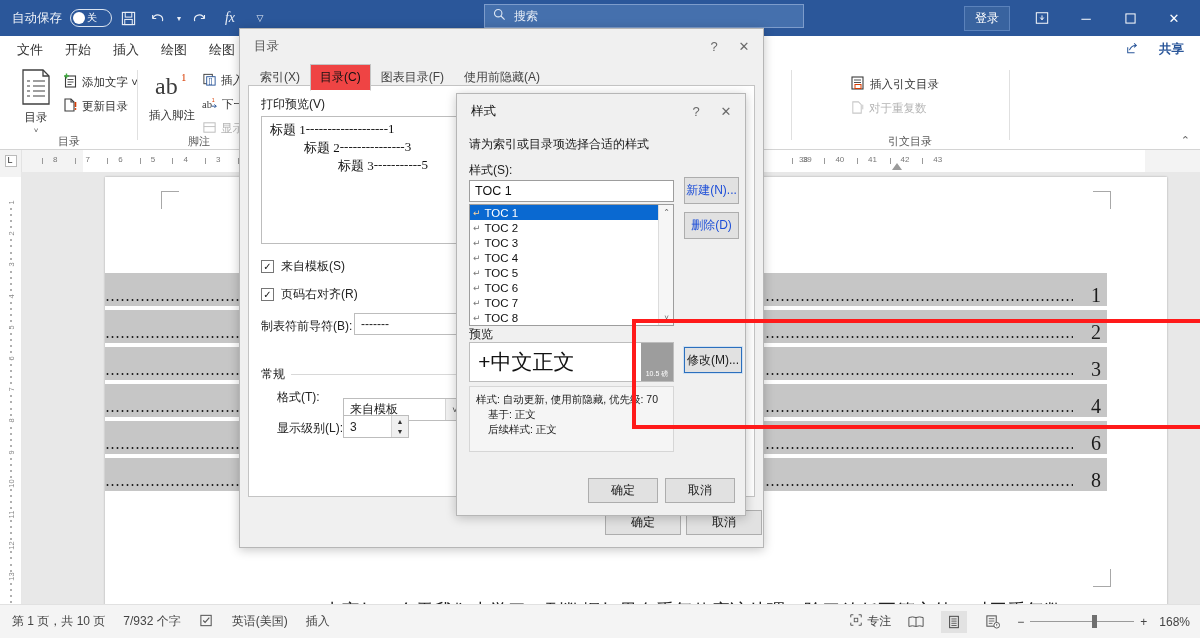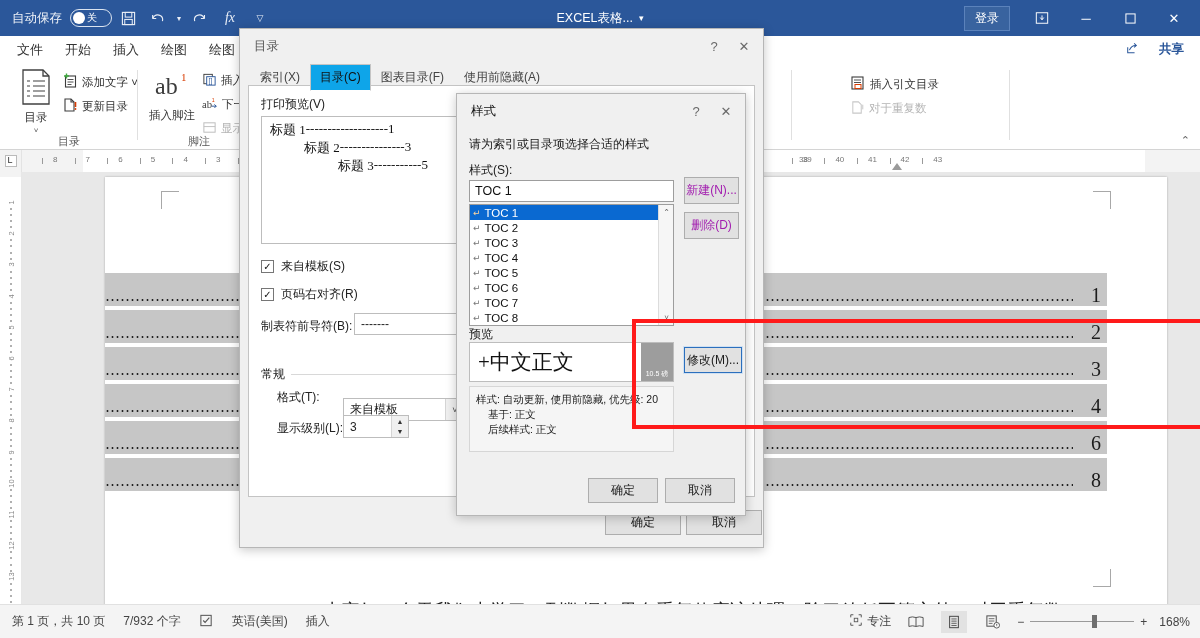--- a/index.html
+++ b/index.html
@@ -185,21 +185,21 @@
   }
   .dlg-title .tcontrols {
     position: absolute; right: 4px; top: 4px; display: flex; align-items: center;
   }
   .dlg-title .tctl { width: 30px; height: 26px; display: flex; align-items: center;
     justify-content: center; color: #6a6a6a; font-size: 13px; }
 
   #tocDialog { left: 239px; top: 28px; width: 525px; height: 520px; }
   .tabs-row { display: flex; align-items: flex-end; padding: 4px 8px 0 10px; height: 28px; }
   .dtab { font-size: 12px; color: #444; padding: 4px 9px; border: 1px solid transparent; }
-  .dtab.active { background: #0ea5e9; border: 1px solid #c4c4c4; border-bottom-color: #ffffff;
+  .dtab.active { background: #ef4444; border: 1px solid #c4c4c4; border-bottom-color: #ffffff;
     color: #111; position: relative; z-index: 2; }
   .tab-body { position: absolute; left: 8px; top: 56px; right: 8px; bottom: 50px;
     background: #ffffff; border: 1px solid #c4c4c4; }
   .flabel { font-size: 12px; color: #222; }
   .preview-box {
     position: absolute; left: 12px; top: 30px; width: 470px; height: 128px;
     background: #ffffff; border: 1px solid #bdbdbd; padding: 4px 8px;
     font-family: "Liberation Serif", serif; font-size: 13px; color: #111;
   }
   .pv-line { white-space: nowrap; display: flex; }
@@ -222,21 +222,21 @@
     display: flex; align-items: center; justify-content: center; font-size: 9px; color: #444; }
   .spinbox { border: 1px solid #bdbdbd; background: #fff; height: 23px; display: flex;
     align-items: center; justify-content: space-between; font-size: 12px; color: #222; padding-left: 6px; }
   .spin-arrows { display: flex; flex-direction: column; width: 17px; height: 21px; }
   .spin-arrows div { flex: 1; background: #f0f0f0; border-left: 1px solid #d5d5d5;
     display: flex; align-items: center; justify-content: center; font-size: 7px; color: #333; }
   .btn {
     background: #e1e1e1; border: 1px solid #adadad; font-size: 12px; color: #1b1b1b;
     display: flex; align-items: center; justify-content: center;
   }
-  .btn.dim { color: #a21caf; }
+  .btn.dim { color: #1d4ed8; }
   .btn.focus { border: 1px solid #2b6fbd; outline: 1px solid #cfe0f2; }
 
   
   #styleDialog { left: 456px; top: 93px; width: 290px; height: 423px; background: #f0f0f0; }
   .sd-prompt { position: absolute; left: 12px; top: 42px; font-size: 12px; color: #1b1b1b; }
   .sd-lbl { position: absolute; left: 12px; font-size: 12px; color: #1b1b1b; }
   .sd-input { position: absolute; left: 12px; top: 86px; width: 205px; height: 22px;
     background: #fff; border: 1px solid #9d9d9d; font-size: 12.5px; color: #111;
     display: flex; align-items: center; padding-left: 5px; }
   .sd-list { position: absolute; left: 12px; top: 110px; width: 205px; height: 122px;
@@ -245,21 +245,21 @@
     font-size: 11.5px; color: #111; padding-left: 3px; }
   .sd-item.sel { background: #0a69d1; color: #ffffff; }
   .sd-item .pilcrow { font-size: 9px; color: #777; }
   .sd-item.sel .pilcrow { color: #ffd7a0; }
   .sd-scroll { position: absolute; right: 0; top: 0; width: 15px; height: 100%;
     background: #f6f6f6; border-left: 1px solid #dcdcdc; }
   .sd-scroll .arr { position: absolute; width: 15px; height: 15px; display: flex;
     align-items: center; justify-content: center; font-size: 8px; color: #606060; }
   .sd-preview-box { position: absolute; left: 12px; top: 248px; width: 205px; height: 40px;
     background: #ffffff; border: 1px solid #bdbdbd; display: flex; align-items: center; }
-  .sd-preview-box .ptxt { font-family: Liberation Serif, serif; font-size: 21px; color: #111; padding-left: 8px; }
+  .sd-preview-box .ptxt { font-family: Liberation Mono, monospace; font-size: 21px; color: #111; padding-left: 8px; }
   .sd-sizebox { position: absolute; right: 0; top: 0; width: 32px; height: 38px;
     background: #9d9d9d; display: flex; align-items: flex-end; justify-content: center; }
   .sd-sizebox span { font-size: 7px; color: #ffffff; padding-bottom: 2px; }
   .sd-desc { position: absolute; left: 12px; top: 292px; width: 205px; height: 66px;
     background: #f5f5f5; border: 1px solid #d6d6d6; font-size: 10.5px; color: #1b1b1b;
     padding: 5px 6px; line-height: 1.45; }
   .sd-desc .ind { padding-left: 12px; }
 
   
   .annot {
@@ -297,20 +297,29 @@
             <path d="M14 8 q-3 -6 -9 -3 q-3 2 -2 6" fill="none" stroke="#e9eef6" stroke-width="1.3"></path>
             <path d="M14 8 l0 -4 M14 8 l-4 0" fill="none" stroke="#e9eef6" stroke-width="1.3"></path>
           </svg>
       </span>
       <span class="tb-ico" style="font-style:italic;font-family:'Liberation Serif',serif;">fx</span>
       <span class="tb-ico" style="font-size:9px;">▽</span>
     </div>
     <div class="tb-title">
       <span>EXCEL表格...</span>
       <span style="font-size:9px;margin-left:6px;">▾</span>
+    </div>
+    <div class="searchbox">
+      <span>
+        <svg width="13" height="13" viewBox="0 0 14 14">
+            <circle cx="5.6" cy="5.6" r="4" fill="none" stroke="#dce6f3" stroke-width="1.2"></circle>
+            <path d="M8.6 8.6 L12.5 12.5" stroke="#dce6f3" stroke-width="1.2"></path>
+          </svg>
+      </span>
+      <span>搜索</span>
     </div>
     <div class="tb-right">
       <span class="signin">登录</span>
       <span class="wbtn">
         <svg width="14" height="14" viewBox="0 0 16 16">
             <rect x="1.5" y="2" width="13" height="12" fill="none" stroke="#ffffff" stroke-width="1.1"></rect>
             <path d="M8 5 l0 5 M6 7.5 l2 2.5 l2 -2.5" stroke="#ffffff" stroke-width="1.1" fill="none"></path>
           </svg>
       </span>
       <span class="wbtn">─</span>
@@ -451,20 +460,21 @@
       </div>
       <div class="smbtn dim" style="left:50px; top:34px;">
         <span>
           <svg width="15" height="15" viewBox="0 0 16 16">
               <path d="M3 2 h6 l3 3 v9 h-9 z" fill="#fff" stroke="#c8c8c8" stroke-width="1.1"></path>
               <path d="M13.5 5 v5" stroke="#d6d6d6" stroke-width="1.5"></path>
             </svg>
         </span>
         <span>对于重复数</span>
       </div>
+      <div class="grp-name">引文目录</div>
       <div class="grp-sep" style="left:209px;"></div>
     </div>
 
     <div class="ribbon-collapse">⌃</div>
   </div>
 
   <div class="ruler-corner">
     <span class="tabmark">L</span>
   </div>
   <div class="hruler">
@@ -772,21 +782,21 @@
     <div class="sd-preview-box">
       <span class="ptxt">+中文正文</span>
       <span class="sd-sizebox">
         <span>10.5 磅</span>
       </span>
     </div>
 
     <div class="btn focus" style="position:absolute; left:227px; top:253px; width:58px; height:26px;">修改(M)...</div>
 
     <div class="sd-desc">
-      <div>样式: 自动更新, 使用前隐藏, 优先级: 20</div>
+      <div>样式: 自动更新, 使用前隐藏, 优先级: 70</div>
       <div class="ind">基于: 正文</div>
       <div class="ind">后续样式: 正文</div>
     </div>
 
     <div class="btn" style="position:absolute; left:131px; bottom:12px; width:70px; height:25px;">确定</div>
     <div class="btn" style="position:absolute; left:208px; bottom:12px; width:70px; height:25px;">取消</div>
   </div>
 
   <div class="annot" id="annotBox" style="left:632px; top:319px; width:580px; height:110px;"></div>
 

